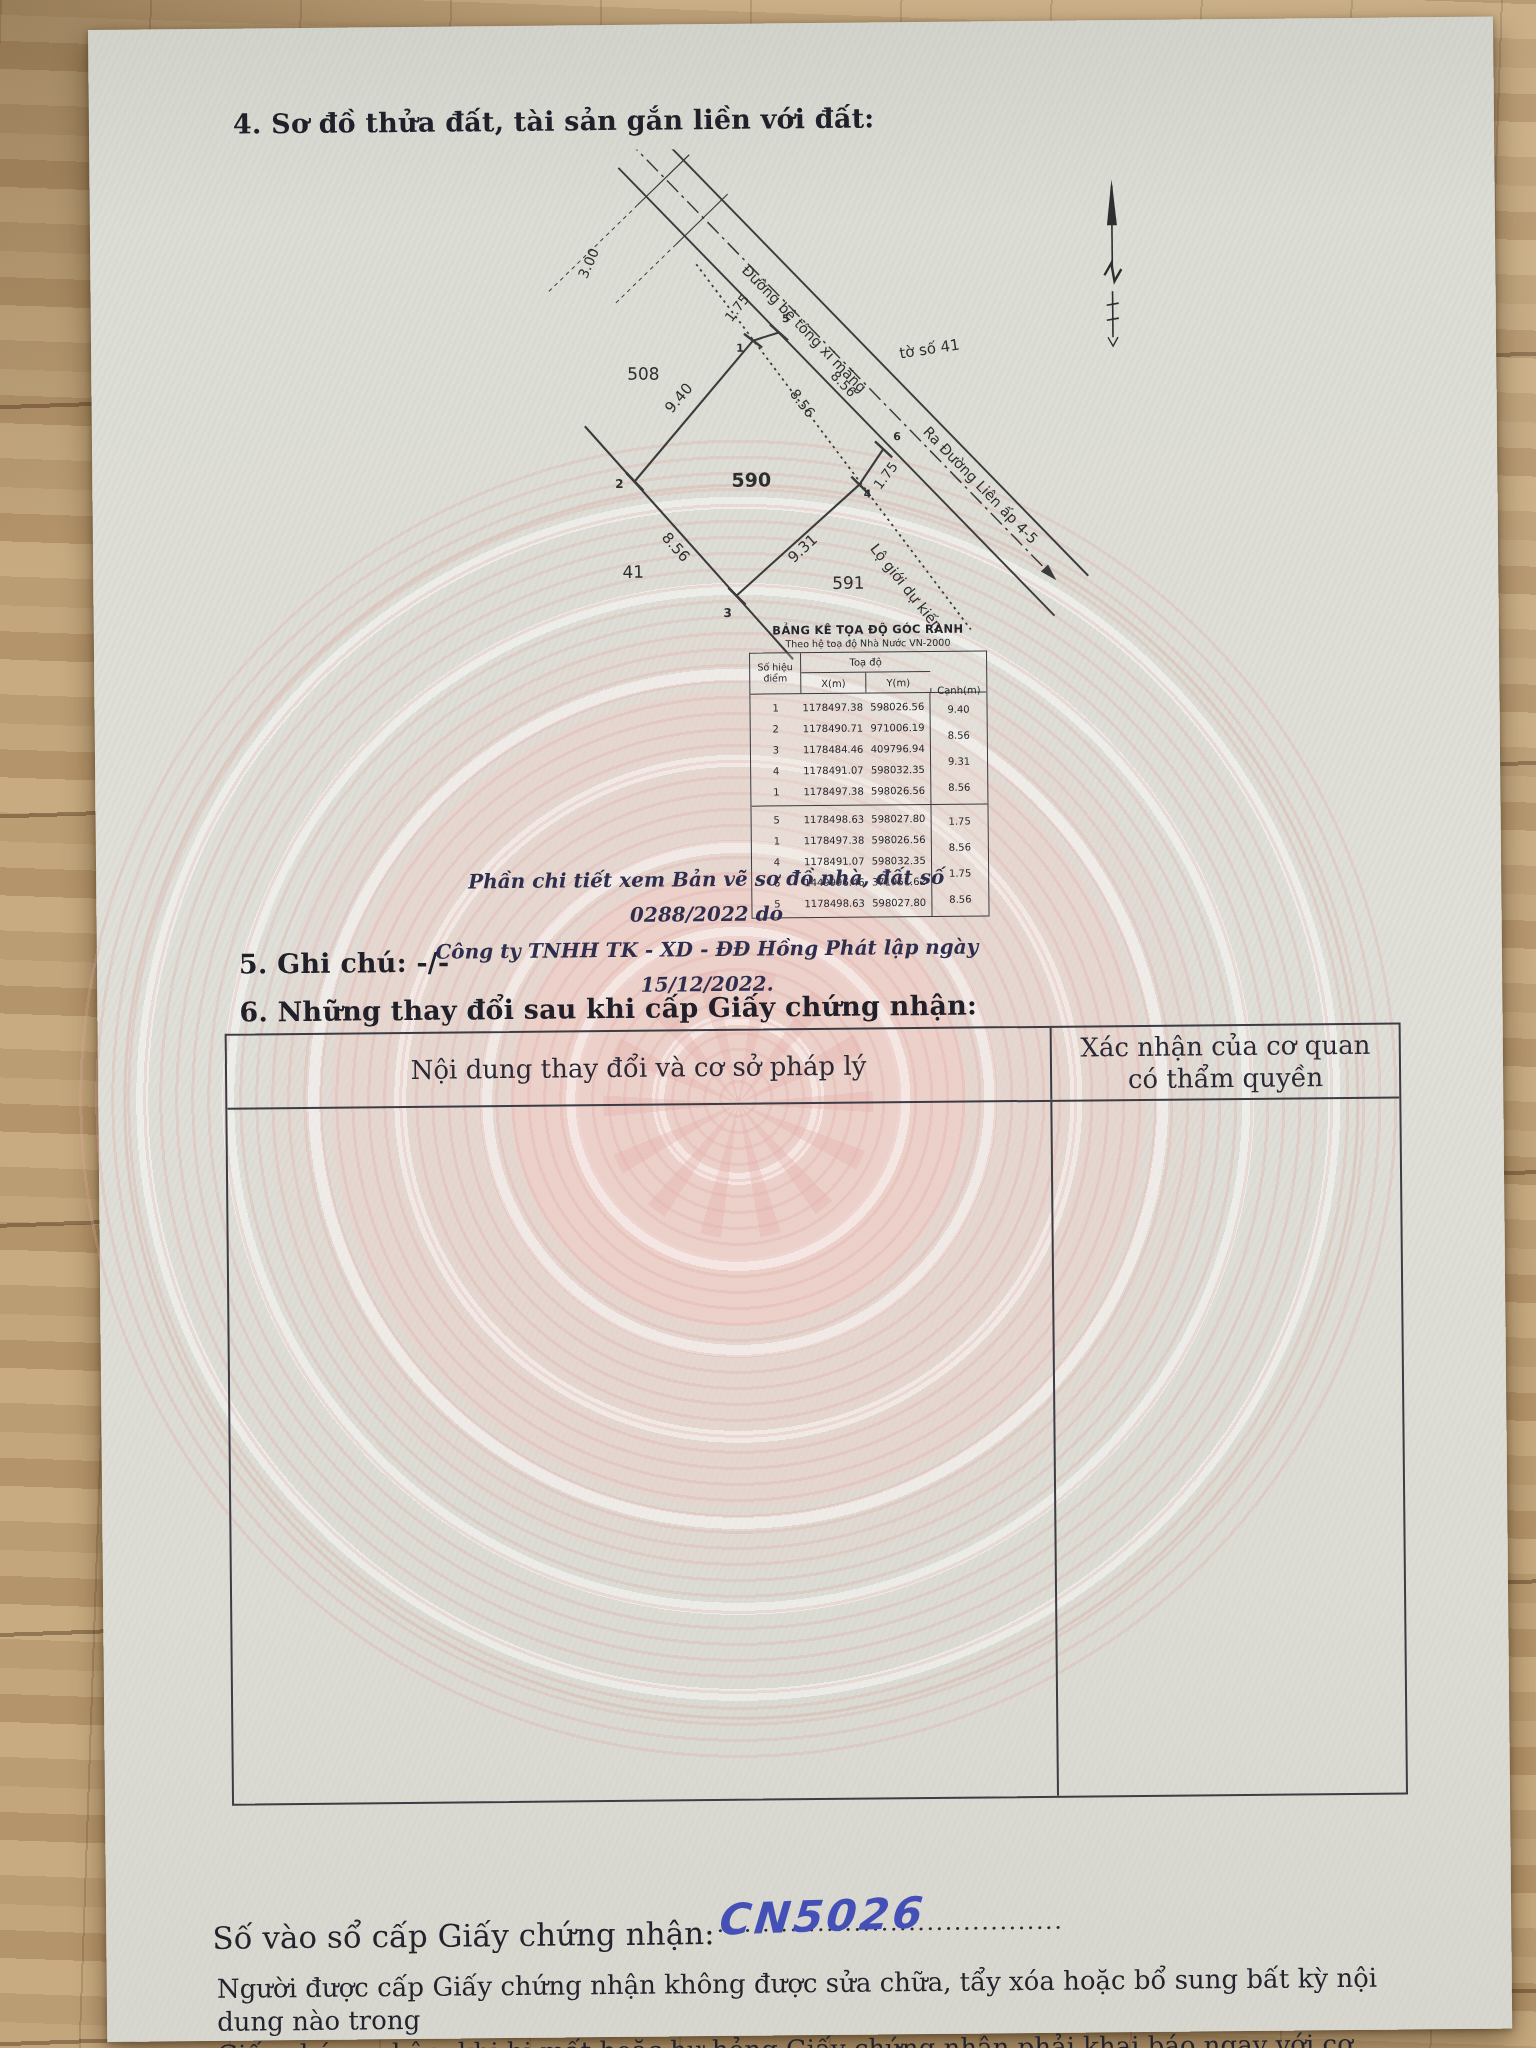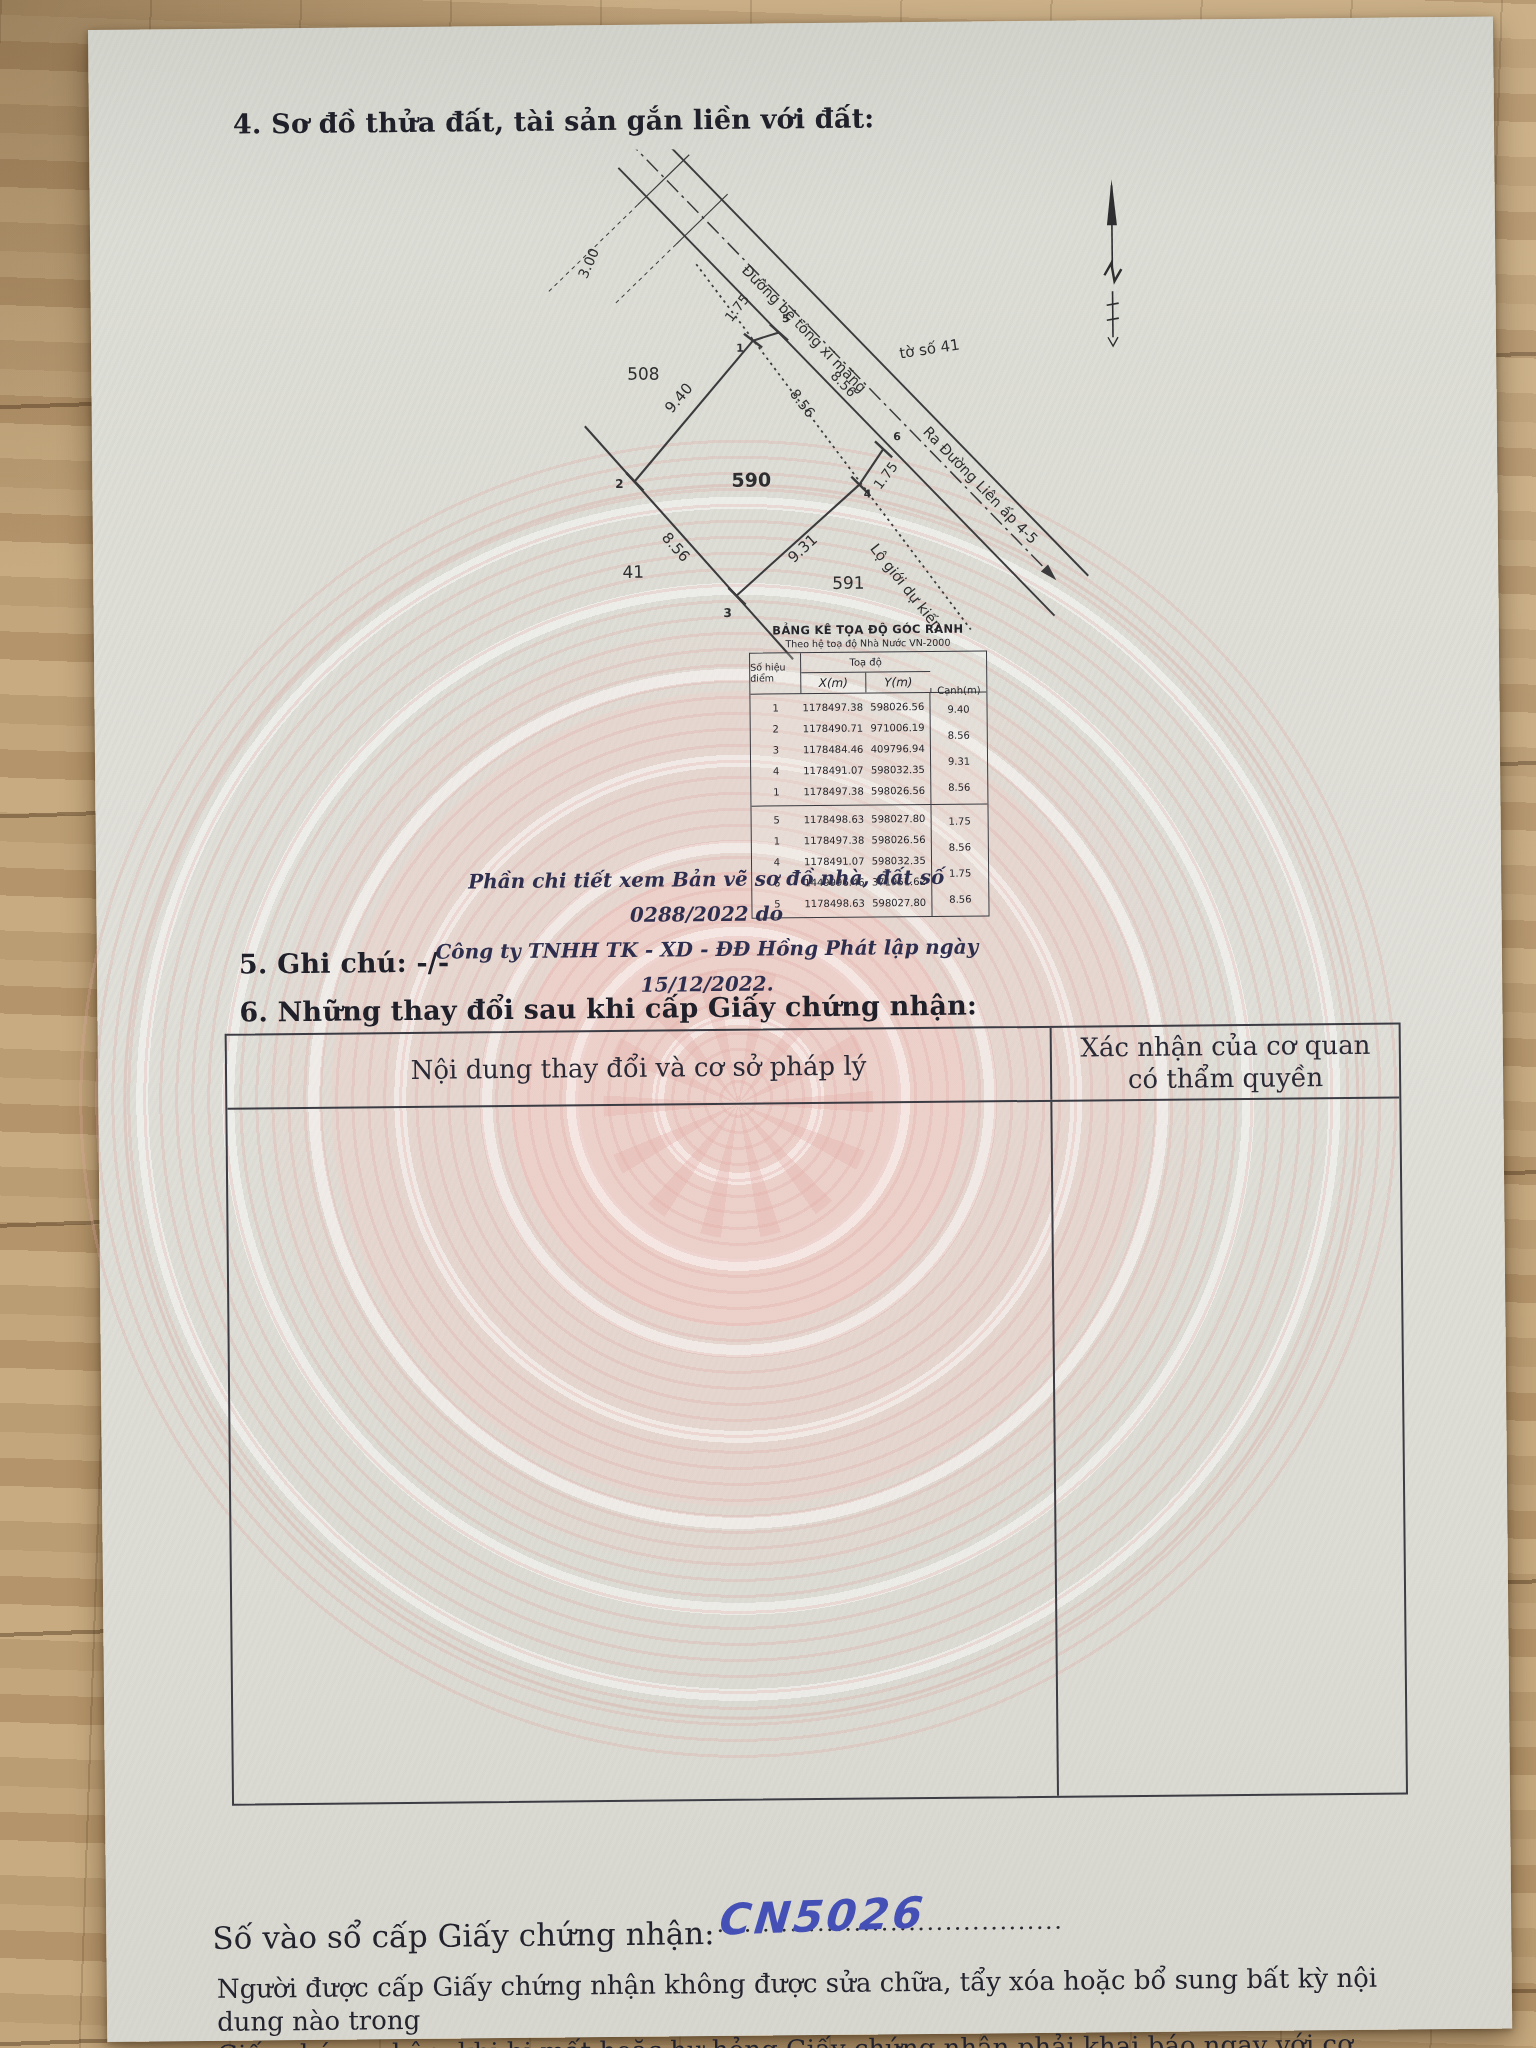--- a/index.html
+++ b/index.html
@@ -53,25 +53,25 @@
   }
   .abs{position:absolute;}
   .h-title{font-weight:700;font-size:27px;color:#20202a;letter-spacing:.2px;}
   .note{font-style:italic;font-weight:600;font-size:20px;color:#2e2e4e;text-align:center;line-height:35px;}
   
   .ct-wrap{width:238px;font-family:"DejaVu Sans",sans-serif;color:#26262c;}
   .ct-title{font-size:11.5px;font-weight:700;text-align:center;letter-spacing:.3px;}
   .ct-sub{font-size:9.5px;text-align:center;margin-top:1px;margin-bottom:3px;}
   .ctable{border:1.6px solid #3a3a40;background:rgba(240,238,232,.25);}
   .chead{display:flex;border-bottom:1px solid #3a3a40;height:40px;}
-  .chp{width:50px;font-size:9.5px;display:flex;align-items:center;justify-content:center;line-height:1.15;}
+  .chp{width:50px;font-size:9.5px;display:flex;align-items:center;justify-content:center;text-align:center;line-height:1.15;}
   .chmid{width:129px;border-left:1px solid #3a3a40;display:flex;flex-direction:column;}
   .chmid-top{height:19px;border-bottom:1px solid #3a3a40;display:flex;align-items:center;justify-content:center;font-size:10px;}
   .chmid-bot{flex:1;display:flex;}
-  .chx,.chy{width:86px;display:flex;align-items:center;justify-content:center;font-size:12px;font-style:italic;}
+  .chx,.chy{width:86px;display:flex;align-items:center;justify-content:center;font-size:10px;}
   .chy{border-left:1px solid #3a3a40;}
   .chedge{flex:1;border-left:1px solid #3a3a40;display:flex;align-items:center;justify-content:center;font-size:10px;margin-top:36px;}
   .cgroup{display:flex;}
   .cgroup2{border-top:1.6px solid #3a3a40;}
   .cleft{flex:0 0 179px;display:flex;flex-direction:column;padding:3px 0;}
   .crow{display:flex;height:21px;}
   .ccell{display:flex;align-items:center;justify-content:center;font-size:10px;}
   .cp{width:50px;}
   .cx{width:64.5px;}
   .cy{width:64.5px;text-align:center;}

